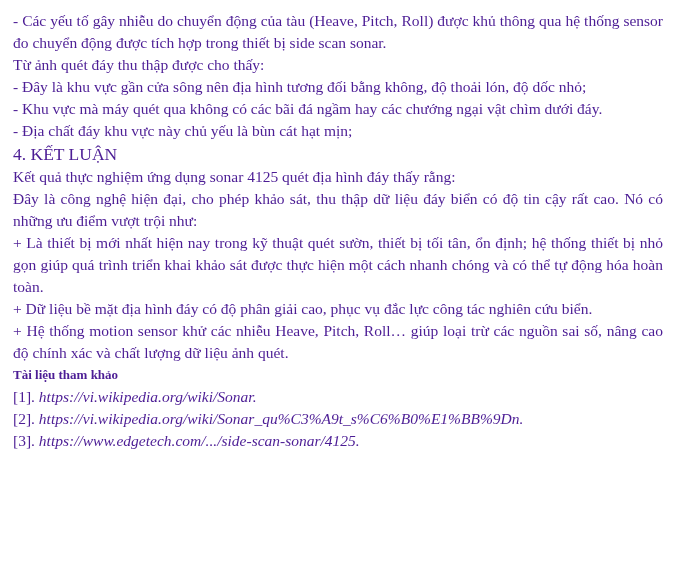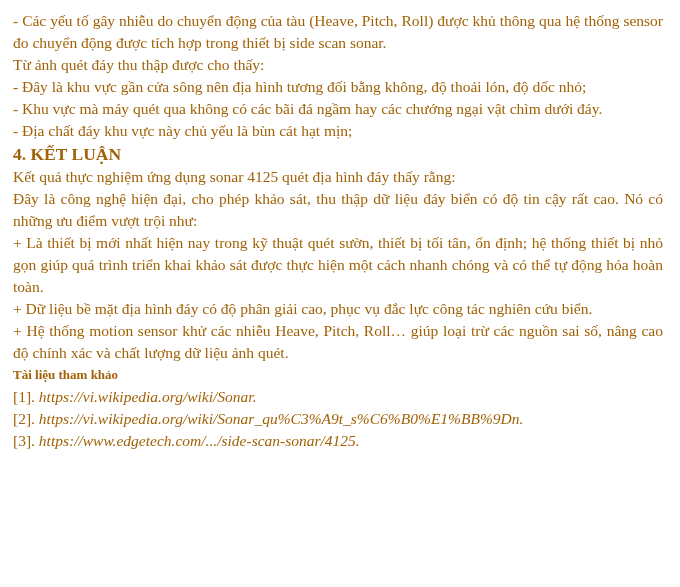--- a/index.html
+++ b/index.html
@@ -6,32 +6,32 @@
   body { width: 680px; height: 587px; overflow: hidden; }
 
   .doc {
     box-sizing: border-box;
     width: 680px;
     height: 478px;
     padding: 10px 17px 0 13px;
     font-family: "Liberation Serif", "DejaVu Serif", serif;
     font-size: 15.5px;
     line-height: 22px;
-    color: #a16207;
+    color: #4c1d95;
     background: #ffffff;
   }
 
   .doc p { margin: 0; }
   .justify { text-align: justify; }
 
   .h-section {
     margin: 0;
     font-size: 17.5px;
     line-height: 24px;
-    font-weight: bold;
+    font-weight: normal;
   }
   .h-refs {
     margin: 0;
     font-size: 13px;
     line-height: 22px;
     font-weight: bold;
   }
 
   .ref-line .ref-label { font-style: normal; }
   .ref-line .ref-url { font-style: italic; }

